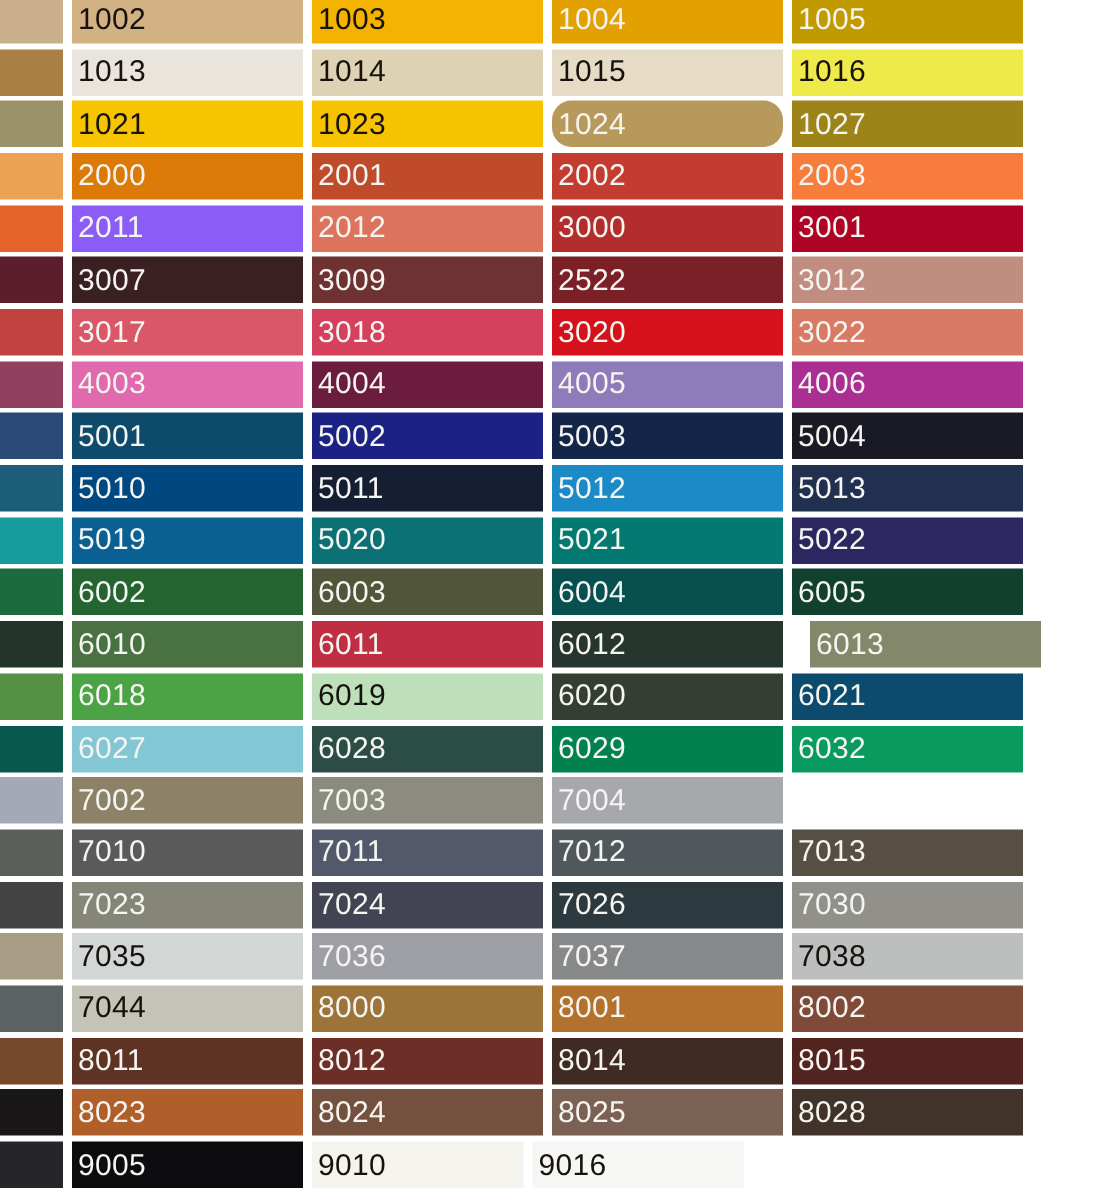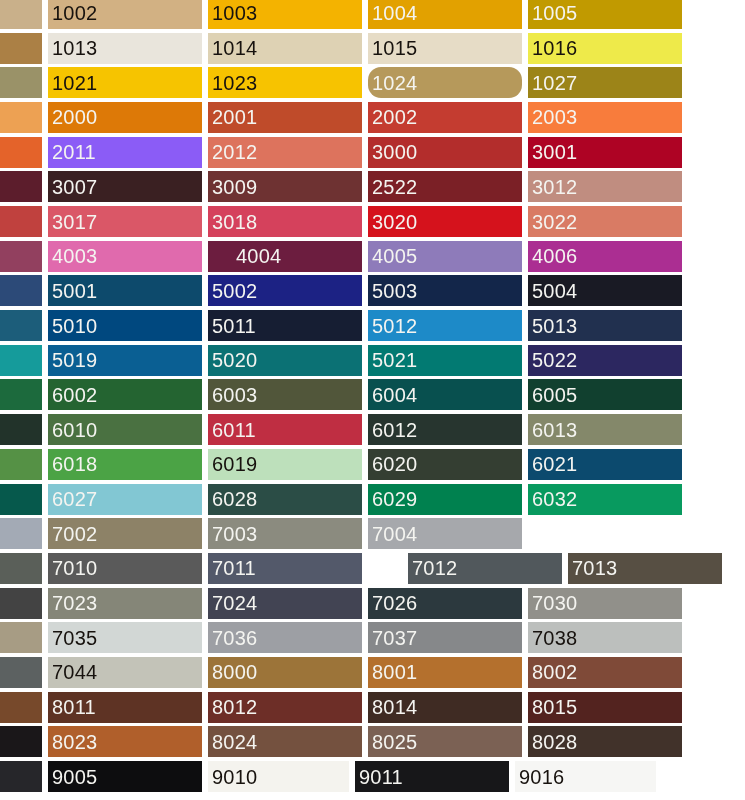--- a/index.html
+++ b/index.html
@@ -167,21 +167,21 @@
         </div>
         <div class="swatch dk" style="background: rgb(217, 123, 100);">
           <span class="code">3022</span>
         </div>
       </div>
       <div class="row">
         <div class="swatch dk" style="background: rgb(146, 64, 95);"></div>
         <div class="swatch dk" style="background: rgb(224, 106, 173);">
           <span class="code">4003</span>
         </div>
-        <div class="swatch dk" style="background: rgb(108, 29, 63); padding-left: 24px;">
+        <div class="swatch dk" style="background: rgb(108, 29, 63);">
           <span class="code">4004</span>
         </div>
         <div class="swatch dk" style="background: rgb(142, 123, 186);">
           <span class="code">4005</span>
         </div>
         <div class="swatch dk" style="background: rgb(171, 46, 146);">
           <span class="code">4006</span>
         </div>
       </div>
       <div class="row">
@@ -248,21 +248,21 @@
         <div class="swatch dk" style="background: rgb(34, 51, 42);"></div>
         <div class="swatch dk" style="background: rgb(74, 113, 65);">
           <span class="code">6010</span>
         </div>
         <div class="swatch dk" style="background: rgb(191, 46, 66);">
           <span class="code">6011</span>
         </div>
         <div class="swatch dk" style="background: rgb(39, 53, 47);">
           <span class="code">6012</span>
         </div>
-        <div class="swatch dk" style="background: rgb(132, 136, 106);">
+        <div class="swatch dk" style="background: rgb(132, 136, 106); margin-left: 12px;">
           <span class="code">6013</span>
         </div>
       </div>
       <div class="row">
         <div class="swatch dk" style="background: rgb(85, 145, 69);"></div>
         <div class="swatch dk" style="background: rgb(75, 163, 69);">
           <span class="code">6018</span>
         </div>
         <div class="swatch lt" style="background: rgb(189, 224, 187);">
           <span class="code">6019</span>
@@ -303,21 +303,21 @@
         <div class="swatch" style="background: transparent;"></div>
       </div>
       <div class="row">
         <div class="swatch dk" style="background: rgb(90, 95, 89);"></div>
         <div class="swatch dk" style="background: rgb(90, 90, 90);">
           <span class="code">7010</span>
         </div>
         <div class="swatch dk" style="background: rgb(83, 89, 106);">
           <span class="code">7011</span>
         </div>
-        <div class="swatch dk" style="background: rgb(81, 88, 92); margin-left: 40px;">
+        <div class="swatch dk" style="background: rgb(81, 88, 92);">
           <span class="code">7012</span>
         </div>
         <div class="swatch dk" style="background: rgb(87, 79, 67);">
           <span class="code">7013</span>
         </div>
       </div>
       <div class="row">
         <div class="swatch dk" style="background: rgb(67, 67, 67);"></div>
         <div class="swatch dk" style="background: rgb(133, 134, 120);">
           <span class="code">7023</span>
@@ -392,22 +392,19 @@
           <span class="code">8028</span>
         </div>
       </div>
       <div class="row">
         <div class="swatch dk" style="background: rgb(38, 38, 42);"></div>
         <div class="swatch dk" style="background: rgb(13, 13, 15);">
           <span class="code">9005</span>
         </div>
         <div class="swatch lt narrow" style="background: rgb(244, 243, 238);">
           <span class="code">9010</span>
-        </div>
-        <div class="swatch dk" style="background: rgb(23, 23, 25);">
-          <span class="code">9011</span>
         </div>
         <div class="swatch lt narrow" style="background: rgb(246, 246, 244);">
           <span class="code">9016</span>
         </div>
       </div>
     </div>
 </div>
 
 </body></html>

